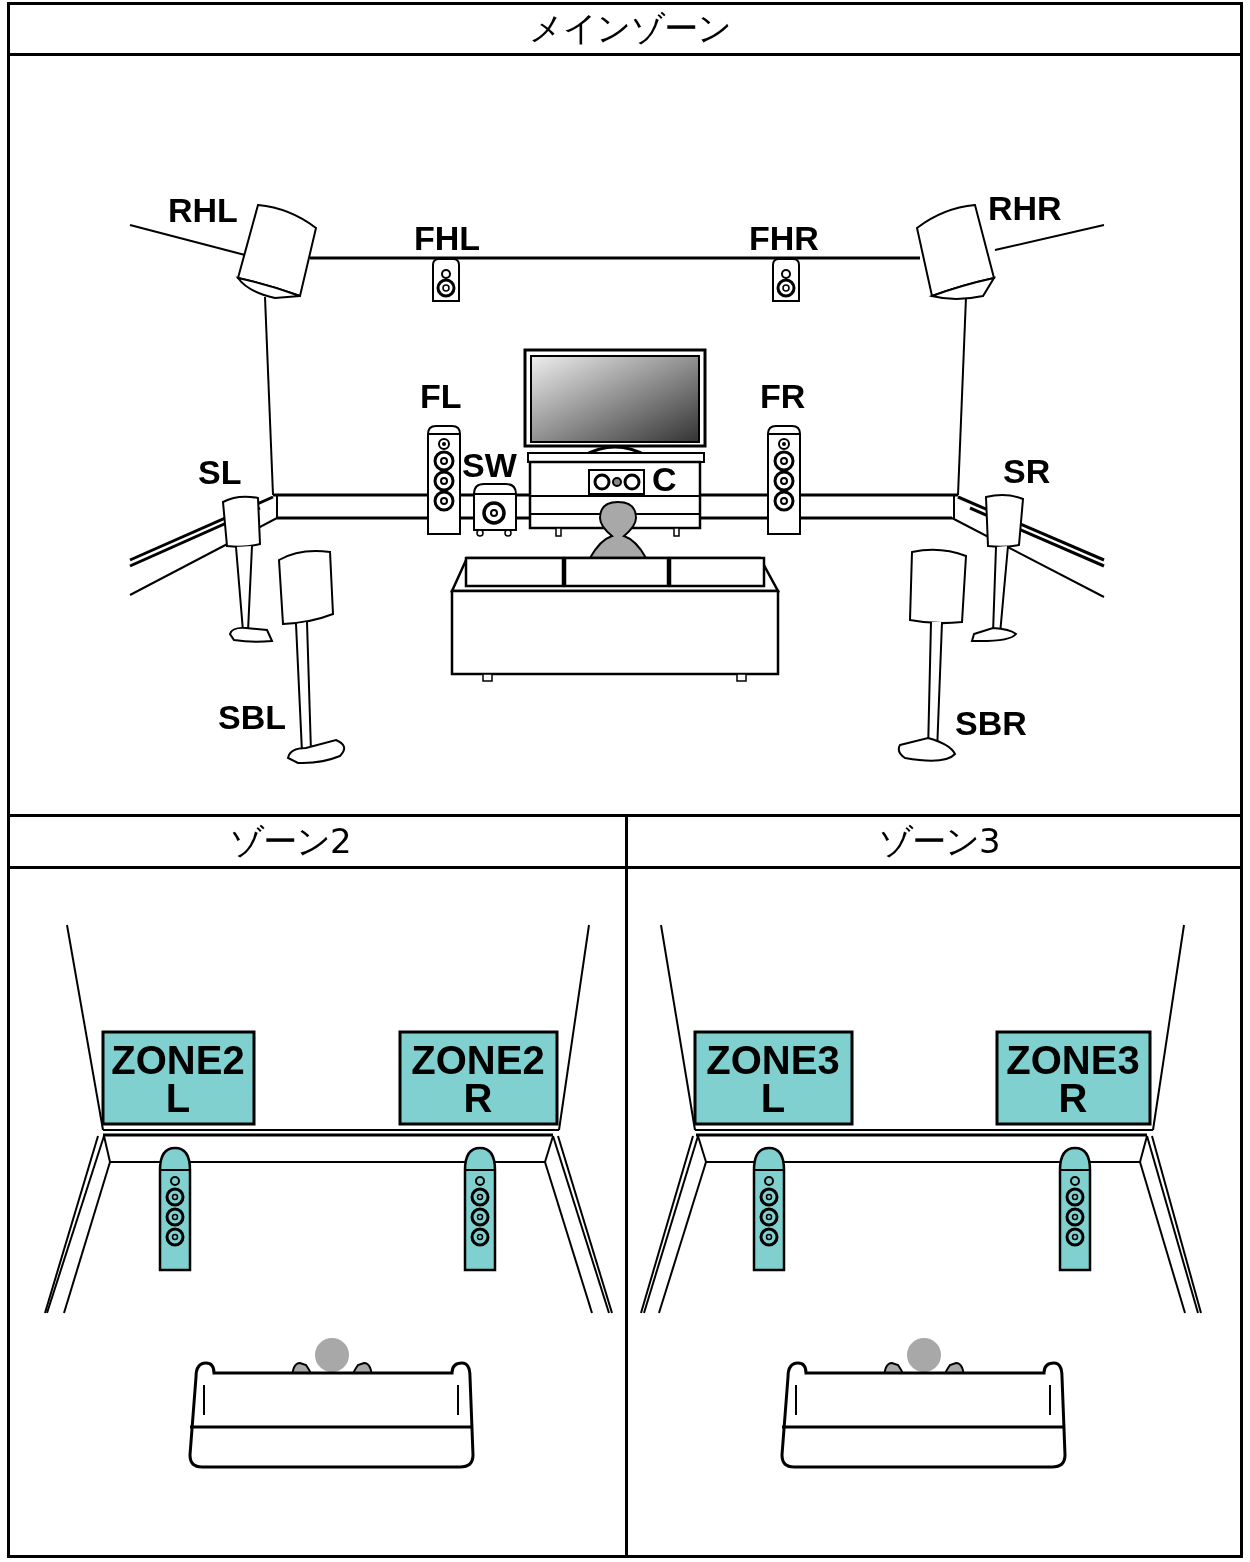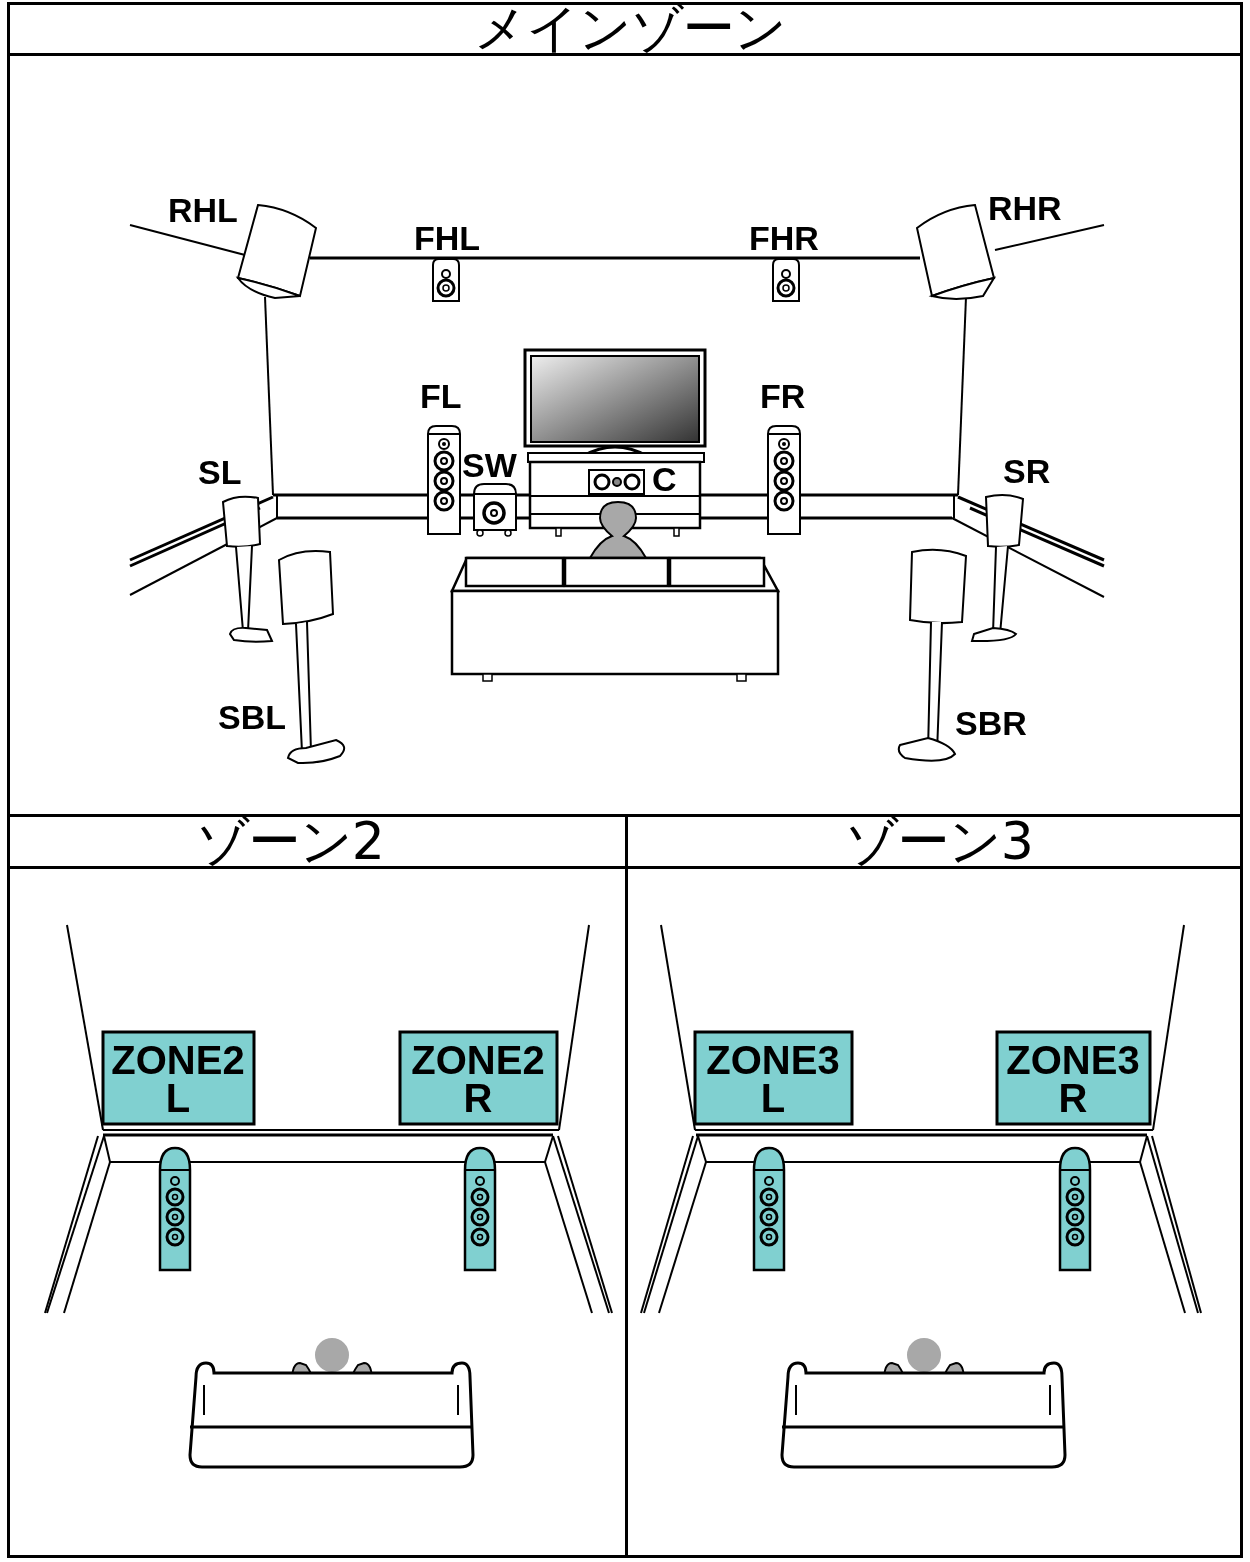--- a/index.html
+++ b/index.html
@@ -1,21 +1,21 @@
 <!DOCTYPE html>
 <html><head>
 <meta charset="utf-8">
 <style>
   html, body { margin: 0; padding: 0; background: #ffffff; }
   body { width: 1250px; height: 1562px; position: relative; overflow: hidden;
          font-family: "Liberation Sans", "DejaVu Sans", sans-serif; }
   .frame { position: absolute; left: 7px; top: 2px; width: 1236px; height: 1556px;
            border: 3px solid #000; box-sizing: border-box; }
   .hdr { position: absolute; box-sizing: border-box; display: flex; align-items: center;
-         justify-content: center; font-family: "DejaVu Sans", sans-serif; font-size: 52px;
+         justify-content: center; font-family: "DejaVu Sans", sans-serif; font-size: 34px;
          color: #000; letter-spacing: -1px; padding-left: 10px; }
   .hline { position: absolute; background: #000; height: 3px; }
   .vline { position: absolute; background: #000; width: 3px; }
   svg { position: absolute; left: 0; top: 0; }
   .lbl { font-family: "Liberation Sans", sans-serif; font-weight: bold; font-size: 34px; fill: #000; }
   .zlbl { font-family: "Liberation Sans", sans-serif; font-weight: bold; font-size: 40px; fill: #000; }
   .ln { stroke: #000; stroke-width: 3; fill: none; }
   .ln2 { stroke: #000; stroke-width: 2; fill: none; }
   .wf { stroke: #000; stroke-width: 3; fill: #fff; }
   .wf2 { stroke: #000; stroke-width: 2; fill: #fff; }

